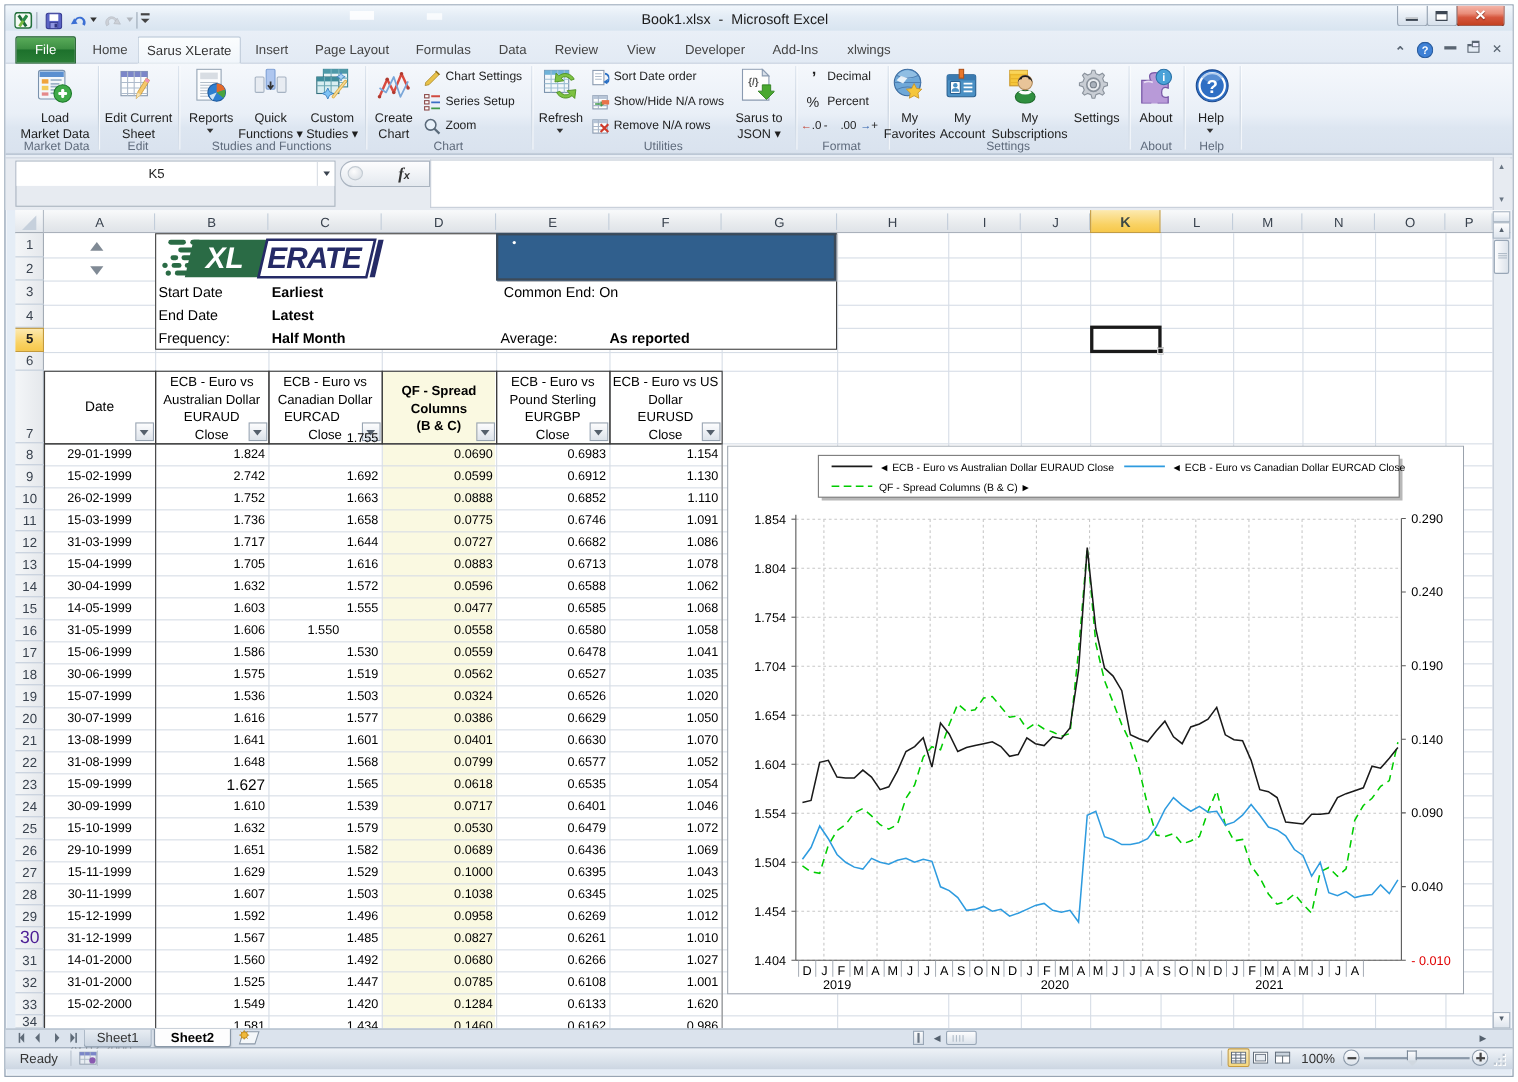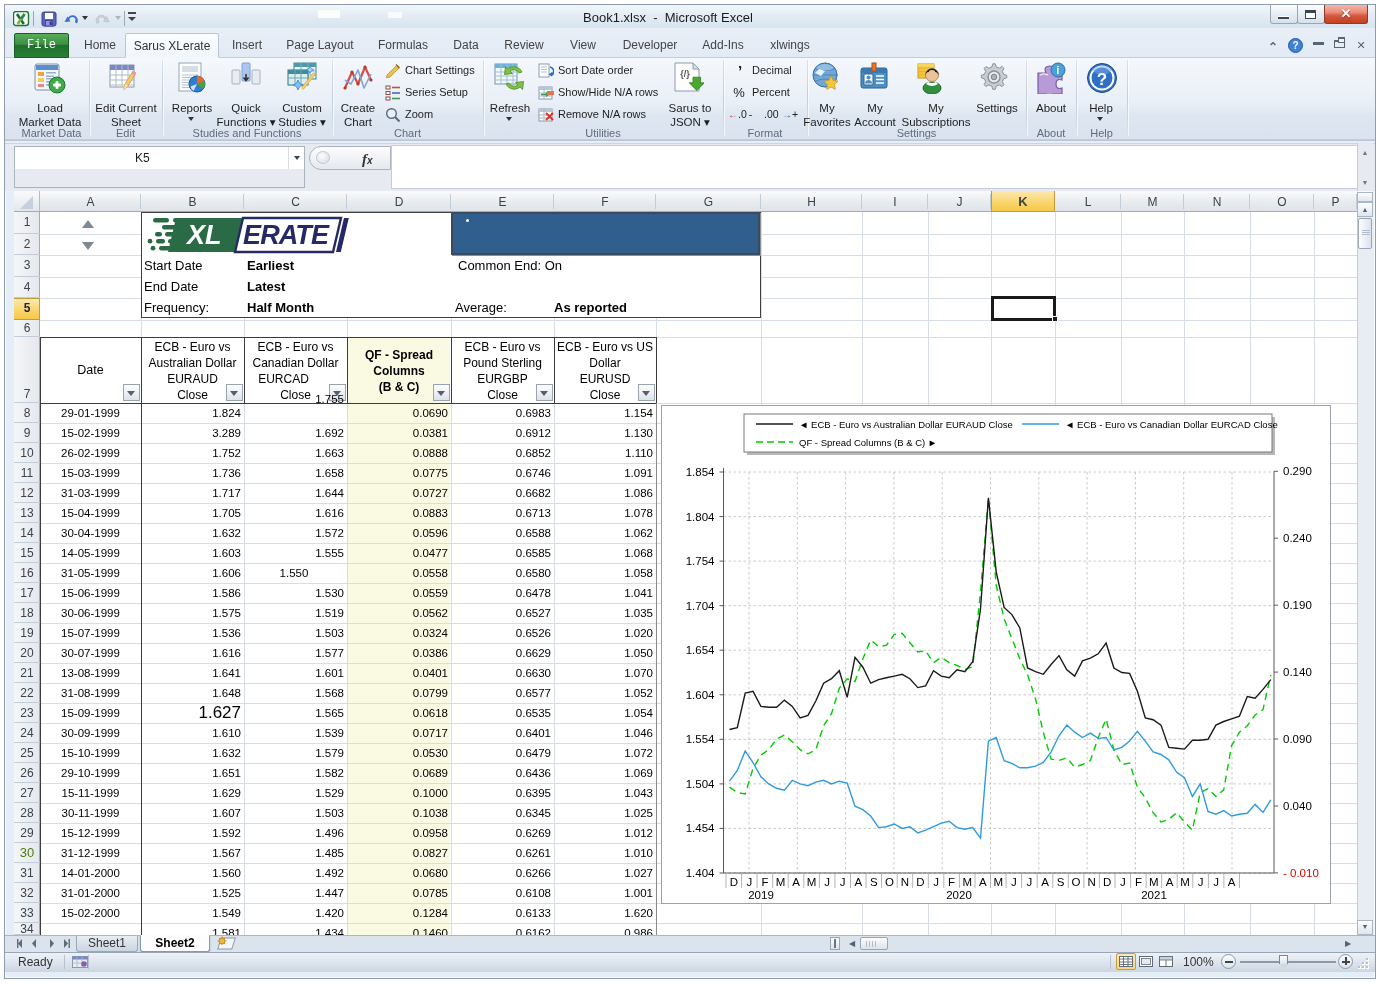--- a/index.html
+++ b/index.html
@@ -45,21 +45,21 @@
 <div style="left:408px;top:9px;width:520px;height:18px;line-height:18px;font-size:13px;color:#1b1b1b;text-align:center;">Book1.xlsx&nbsp; - &nbsp;Microsoft Excel</div>
 <div style="left:1270px;top:5px;width:28px;height:19px;background:linear-gradient(#fdfeff,#e9eff6 45%,#d6e0eb);border:1px solid #98a5b4;border-top:none;border-radius:0 0 3px 3px;"></div>
 <div style="left:1278px;top:16px;width:11px;height:3px;background:#3c4653;border-top:1px solid #fff;"></div>
 <div style="left:1297px;top:5px;width:28px;height:19px;background:linear-gradient(#fdfeff,#e9eff6 45%,#d6e0eb);border:1px solid #98a5b4;border-top:none;border-radius:0 0 3px 3px;"></div>
 <div style="left:1305px;top:10px;width:11px;height:9px;border:1.5px solid #3c4653;border-top:3px solid #3c4653;background:#fff;"></div>
 <div style="left:1324px;top:5px;width:44px;height:19px;background:linear-gradient(#f5b6aa,#e98e7a 40%,#d6573e 60%,#c3401f);border:1px solid #8e3a28;border-top:none;border-radius:0 0 3px 3px;"></div>
 <div style="left:1324px;top:5px;width:44px;height:17px;line-height:17px;font-size:13px;color:#fff;text-align:center;font-weight:bold;text-shadow:0 1px 1px #7a2413;">✕</div>
 <div style="left:5px;top:28px;width:1370px;height:30px;background:linear-gradient(#e9eff7,#e2eaf4);"></div>
 <div style="left:5px;top:57px;width:1370px;height:1px;background:#c3cedb;"></div>
 <div style="left:14px;top:33px;width:55px;height:25px;background:linear-gradient(#59ab59,#3d8f43 45%,#1d712c 50%,#2a7e36);border-radius:2px 2px 0 0;border:1px solid #1a5c26;"></div>
-<div style="left:14px;top:33px;width:55px;height:24px;line-height:24px;font-size:12px;color:#fff;text-align:center;font-family:Liberation Mono, monospace;">File</div>
+<div style="left:14px;top:33px;width:55px;height:24px;line-height:24px;font-size:12px;color:#fff;text-align:center;">File</div>
 <div style="left:75px;top:33px;width:50px;height:25px;line-height:25px;font-size:12px;color:#444;text-align:center;">Home</div>
 <div style="left:219px;top:33px;width:56px;height:25px;line-height:25px;font-size:12px;color:#444;text-align:center;">Insert</div>
 <div style="left:275px;top:33px;width:90px;height:25px;line-height:25px;font-size:12px;color:#444;text-align:center;">Page Layout</div>
 <div style="left:365px;top:33px;width:76px;height:25px;line-height:25px;font-size:12px;color:#444;text-align:center;">Formulas</div>
 <div style="left:441px;top:33px;width:50px;height:25px;line-height:25px;font-size:12px;color:#444;text-align:center;">Data</div>
 <div style="left:491px;top:33px;width:66px;height:25px;line-height:25px;font-size:12px;color:#444;text-align:center;">Review</div>
 <div style="left:557px;top:33px;width:52px;height:25px;line-height:25px;font-size:12px;color:#444;text-align:center;">View</div>
 <div style="left:609px;top:33px;width:82px;height:25px;line-height:25px;font-size:12px;color:#444;text-align:center;">Developer</div>
 <div style="left:691px;top:33px;width:64px;height:25px;line-height:25px;font-size:12px;color:#444;text-align:center;">Add-Ins</div>
 <div style="left:755px;top:33px;width:70px;height:25px;line-height:25px;font-size:12px;color:#444;text-align:center;">xlwings</div>
@@ -398,21 +398,21 @@
 <div style="left:14px;top:743px;width:26px;height:20px;line-height:20px;font-size:12px;color:#39424e;text-align:center;">25</div>
 <div style="left:14px;top:782px;width:26px;height:1px;background:#c2cdda;"></div>
 <div style="left:14px;top:763px;width:26px;height:20px;line-height:20px;font-size:12px;color:#39424e;text-align:center;">26</div>
 <div style="left:14px;top:802px;width:26px;height:1px;background:#c2cdda;"></div>
 <div style="left:14px;top:783px;width:26px;height:20px;line-height:20px;font-size:12px;color:#39424e;text-align:center;">27</div>
 <div style="left:14px;top:822px;width:26px;height:1px;background:#c2cdda;"></div>
 <div style="left:14px;top:803px;width:26px;height:20px;line-height:20px;font-size:12px;color:#39424e;text-align:center;">28</div>
 <div style="left:14px;top:842px;width:26px;height:1px;background:#c2cdda;"></div>
 <div style="left:14px;top:823px;width:26px;height:20px;line-height:20px;font-size:12px;color:#39424e;text-align:center;">29</div>
 <div style="left:14px;top:862px;width:26px;height:1px;background:#c2cdda;"></div>
-<div style="left:14px;top:843px;width:26px;height:20px;line-height:20px;font-size:13px;color:#4d7c0f;text-align:center;">30</div>
+<div style="left:14px;top:843px;width:26px;height:20px;line-height:20px;font-size:16px;color:#4c1d95;text-align:center;">30</div>
 <div style="left:14px;top:882px;width:26px;height:1px;background:#c2cdda;"></div>
 <div style="left:14px;top:863px;width:26px;height:20px;line-height:20px;font-size:12px;color:#39424e;text-align:center;">31</div>
 <div style="left:14px;top:902px;width:26px;height:1px;background:#c2cdda;"></div>
 <div style="left:14px;top:883px;width:26px;height:20px;line-height:20px;font-size:12px;color:#39424e;text-align:center;">32</div>
 <div style="left:14px;top:922px;width:26px;height:1px;background:#c2cdda;"></div>
 <div style="left:14px;top:903px;width:26px;height:20px;line-height:20px;font-size:12px;color:#39424e;text-align:center;">33</div>
 <div style="left:14px;top:934px;width:26px;height:1px;background:#c2cdda;"></div>
 <div style="left:14px;top:923px;width:26px;height:12px;line-height:12px;font-size:12px;color:#39424e;text-align:center;">34</div>
 <div style="left:40px;top:212px;width:1317px;height:723px;background:#fff;"></div>
 <div style="left:348px;top:336.5px;width:102px;height:598.5px;background:#faf9e1;"></div>
@@ -547,23 +547,23 @@
 <div style="left:141px;top:403px;width:1px;height:532px;background:#3c3c3c;"></div>
 <div style="left:40px;top:403px;width:1px;height:532px;background:#3c3c3c;"></div>
 <div style="left:656px;top:403px;width:1px;height:532px;background:#8a8a8a;"></div>
 <div style="left:40px;top:403px;width:101px;height:20px;line-height:20px;font-size:11.5px;color:#000;text-align:center;">29-01-1999</div>
 <div style="left:141px;top:403px;width:100px;height:20px;line-height:20px;font-size:11.5px;color:#000;text-align:right;">1.824</div>
 <div style="left:244px;top:389px;width:100px;height:20px;line-height:20px;font-size:11.5px;color:#000;text-align:right;">1.755</div>
 <div style="left:347px;top:403px;width:101px;height:20px;line-height:20px;font-size:11.5px;color:#000;text-align:right;">0.0690</div>
 <div style="left:451px;top:403px;width:100px;height:20px;line-height:20px;font-size:11.5px;color:#000;text-align:right;">0.6983</div>
 <div style="left:554px;top:403px;width:99px;height:20px;line-height:20px;font-size:11.5px;color:#000;text-align:right;">1.154</div>
 <div style="left:40px;top:423px;width:101px;height:20px;line-height:20px;font-size:11.5px;color:#000;text-align:center;">15-02-1999</div>
-<div style="left:141px;top:423px;width:100px;height:20px;line-height:20px;font-size:11.5px;color:#000;text-align:right;">3.289</div>
+<div style="left:141px;top:423px;width:100px;height:20px;line-height:20px;font-size:11.5px;color:#000;text-align:right;">2.742</div>
 <div style="left:244px;top:423px;width:100px;height:20px;line-height:20px;font-size:11.5px;color:#000;text-align:right;">1.692</div>
-<div style="left:347px;top:423px;width:101px;height:20px;line-height:20px;font-size:11.5px;color:#000;text-align:right;">0.0381</div>
+<div style="left:347px;top:423px;width:101px;height:20px;line-height:20px;font-size:11.5px;color:#000;text-align:right;">0.0599</div>
 <div style="left:451px;top:423px;width:100px;height:20px;line-height:20px;font-size:11.5px;color:#000;text-align:right;">0.6912</div>
 <div style="left:554px;top:423px;width:99px;height:20px;line-height:20px;font-size:11.5px;color:#000;text-align:right;">1.130</div>
 <div style="left:40px;top:443px;width:101px;height:20px;line-height:20px;font-size:11.5px;color:#000;text-align:center;">26-02-1999</div>
 <div style="left:141px;top:443px;width:100px;height:20px;line-height:20px;font-size:11.5px;color:#000;text-align:right;">1.752</div>
 <div style="left:244px;top:443px;width:100px;height:20px;line-height:20px;font-size:11.5px;color:#000;text-align:right;">1.663</div>
 <div style="left:347px;top:443px;width:101px;height:20px;line-height:20px;font-size:11.5px;color:#000;text-align:right;">0.0888</div>
 <div style="left:451px;top:443px;width:100px;height:20px;line-height:20px;font-size:11.5px;color:#000;text-align:right;">0.6852</div>
 <div style="left:554px;top:443px;width:99px;height:20px;line-height:20px;font-size:11.5px;color:#000;text-align:right;">1.110</div>
 <div style="left:40px;top:463px;width:101px;height:20px;line-height:20px;font-size:11.5px;color:#000;text-align:center;">15-03-1999</div>
 <div style="left:141px;top:463px;width:100px;height:20px;line-height:20px;font-size:11.5px;color:#000;text-align:right;">1.736</div>
@@ -631,21 +631,21 @@
 <div style="left:347px;top:663px;width:101px;height:20px;line-height:20px;font-size:11.5px;color:#000;text-align:right;">0.0401</div>
 <div style="left:451px;top:663px;width:100px;height:20px;line-height:20px;font-size:11.5px;color:#000;text-align:right;">0.6630</div>
 <div style="left:554px;top:663px;width:99px;height:20px;line-height:20px;font-size:11.5px;color:#000;text-align:right;">1.070</div>
 <div style="left:40px;top:683px;width:101px;height:20px;line-height:20px;font-size:11.5px;color:#000;text-align:center;">31-08-1999</div>
 <div style="left:141px;top:683px;width:100px;height:20px;line-height:20px;font-size:11.5px;color:#000;text-align:right;">1.648</div>
 <div style="left:244px;top:683px;width:100px;height:20px;line-height:20px;font-size:11.5px;color:#000;text-align:right;">1.568</div>
 <div style="left:347px;top:683px;width:101px;height:20px;line-height:20px;font-size:11.5px;color:#000;text-align:right;">0.0799</div>
 <div style="left:451px;top:683px;width:100px;height:20px;line-height:20px;font-size:11.5px;color:#000;text-align:right;">0.6577</div>
 <div style="left:554px;top:683px;width:99px;height:20px;line-height:20px;font-size:11.5px;color:#000;text-align:right;">1.052</div>
 <div style="left:40px;top:703px;width:101px;height:20px;line-height:20px;font-size:11.5px;color:#000;text-align:center;">15-09-1999</div>
-<div style="left:141px;top:703px;width:100px;height:20px;line-height:20px;font-size:17px;color:#000;text-align:right;">1.627</div>
+<div style="left:141px;top:703px;width:100px;height:20px;line-height:20px;font-size:14px;color:#000;text-align:right;">1.627</div>
 <div style="left:244px;top:703px;width:100px;height:20px;line-height:20px;font-size:11.5px;color:#000;text-align:right;">1.565</div>
 <div style="left:347px;top:703px;width:101px;height:20px;line-height:20px;font-size:11.5px;color:#000;text-align:right;">0.0618</div>
 <div style="left:451px;top:703px;width:100px;height:20px;line-height:20px;font-size:11.5px;color:#000;text-align:right;">0.6535</div>
 <div style="left:554px;top:703px;width:99px;height:20px;line-height:20px;font-size:11.5px;color:#000;text-align:right;">1.054</div>
 <div style="left:40px;top:723px;width:101px;height:20px;line-height:20px;font-size:11.5px;color:#000;text-align:center;">30-09-1999</div>
 <div style="left:141px;top:723px;width:100px;height:20px;line-height:20px;font-size:11.5px;color:#000;text-align:right;">1.610</div>
 <div style="left:244px;top:723px;width:100px;height:20px;line-height:20px;font-size:11.5px;color:#000;text-align:right;">1.539</div>
 <div style="left:347px;top:723px;width:101px;height:20px;line-height:20px;font-size:11.5px;color:#000;text-align:right;">0.0717</div>
 <div style="left:451px;top:723px;width:100px;height:20px;line-height:20px;font-size:11.5px;color:#000;text-align:right;">0.6401</div>
 <div style="left:554px;top:723px;width:99px;height:20px;line-height:20px;font-size:11.5px;color:#000;text-align:right;">1.046</div>

